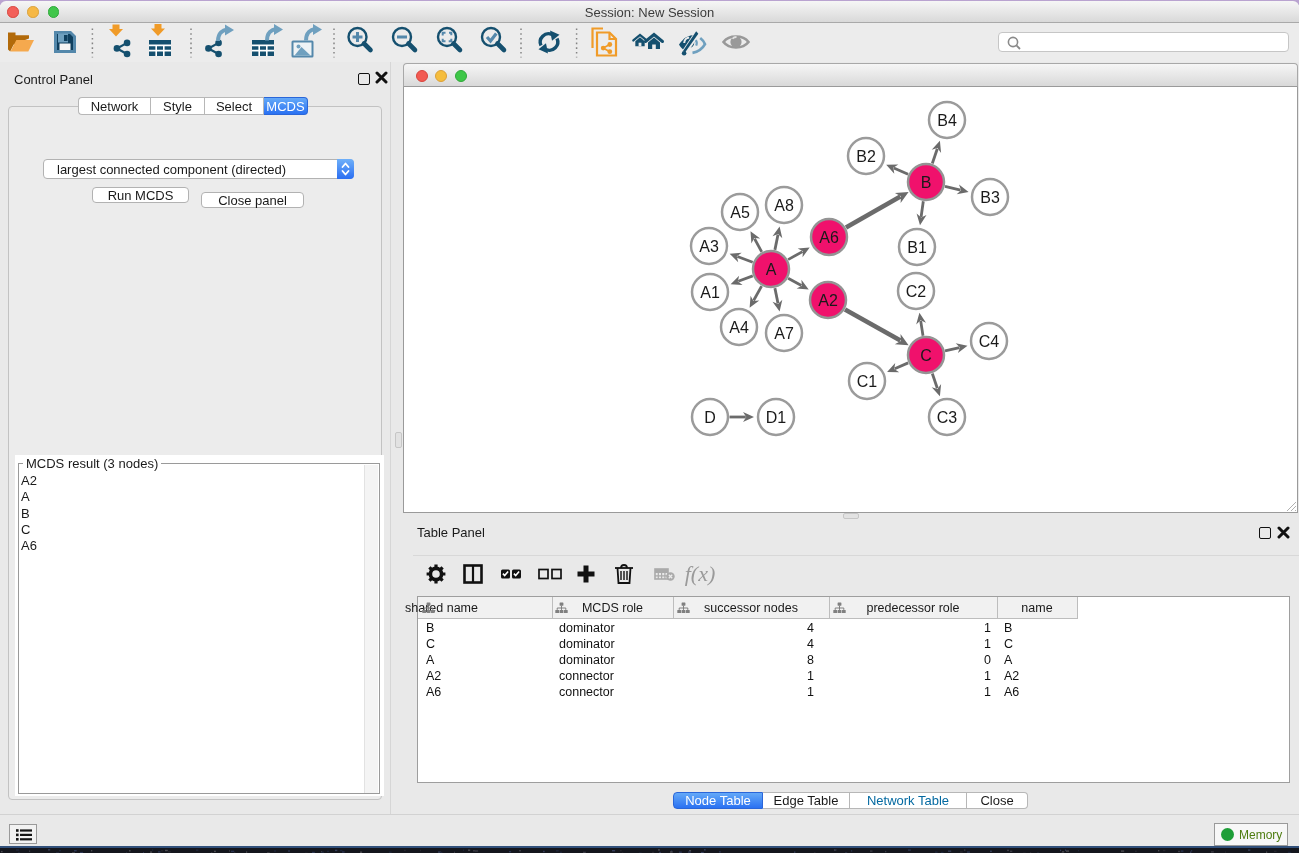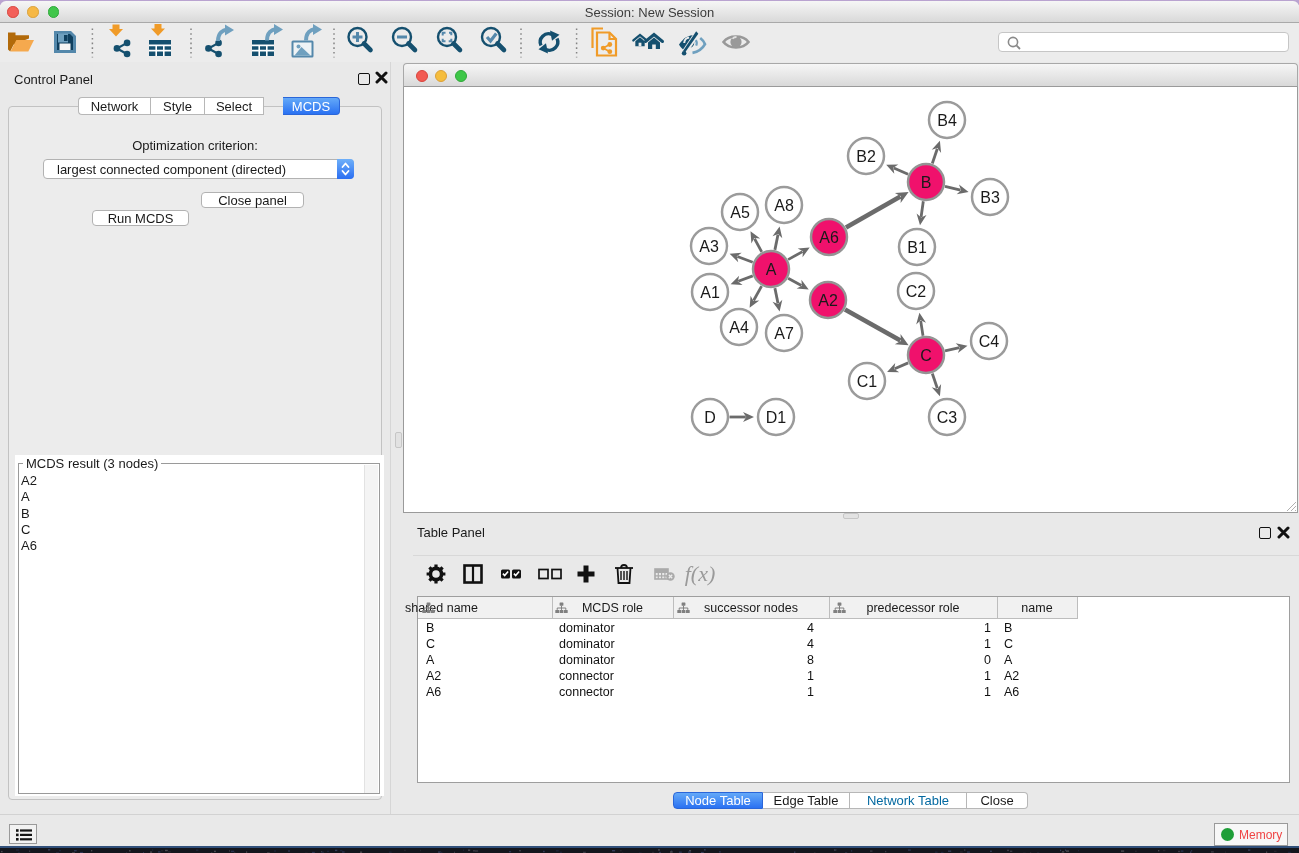--- a/index.html
+++ b/index.html
@@ -185,36 +185,35 @@
   <svg class="abs" style="left:375px;top:9px;" width="13" height="13" viewBox="0 0 13 13">
       <path d="M2 2 L11 11 M11 2 L2 11" stroke="#111" stroke-width="3" stroke-linecap="round"></path>
     </svg>
 
   <div class="abs" style="left:8px;top:44px;width:374px;height:694px;border:1px solid #c2c2c2;border-radius:4px;background:#ececec;"></div>
 
   <div class="abs" style="left:78px;top:35px;height:18px;display:flex;font-size:13px;">
     <div style="width:72px;background:#fff;border:1px solid #b7b7b7;border-right:none;border-radius:4px 0 0 4px;display:flex;align-items:center;justify-content:center;color:#1a1a1a;">Network</div>
     <div style="width:54px;background:#fff;border:1px solid #b7b7b7;border-right:none;display:flex;align-items:center;justify-content:center;color:#1a1a1a;">Style</div>
     <div style="width:60px;background:#fff;border:1px solid #b7b7b7;display:flex;align-items:center;justify-content:center;color:#1a1a1a;">Select</div>
-    <div style="width:57px;background:linear-gradient(#64a9f8,#2a71f2);border:1px solid #2a66d9;border-left:none;border-radius:0 4px 4px 0;display:flex;align-items:center;justify-content:center;color:#fff;margin-left:19px;">MCDS</div>
-  </div>
-
-  <div class="abs" style="left:0;top:76px;width:390px;text-align:center;font-size:13px;color:#1a1a1a;">Optimization criterion:</div>
+    <div style="width:44px;background:linear-gradient(#64a9f8,#2a71f2);border:1px solid #2a66d9;border-left:none;border-radius:0 4px 4px 0;display:flex;align-items:center;justify-content:center;color:#fff;">MCDS</div>
+  </div>
+
 
   <div class="abs" style="left:43px;top:97px;width:311px;height:20px;background:#fff;border:1px solid #b2b2b2;border-radius:4px;">
     <div class="abs" style="left:13px;top:2px;font-size:13px;color:#1a1a1a;">largest connected component (directed)</div>
     <div class="abs" style="right:-1px;top:-1px;width:17px;height:20px;background:linear-gradient(#6fb0f9,#2a6ef2);border-radius:0 4px 4px 0;">
       <svg width="17" height="20" viewBox="0 0 17 20">
           <path d="M5.5 8 L8.5 4.5 L11.5 8" fill="none" stroke="#fff" stroke-width="1.8" stroke-linejoin="round" stroke-linecap="round"></path>
           <path d="M5.5 12 L8.5 15.5 L11.5 12" fill="none" stroke="#fff" stroke-width="1.8" stroke-linejoin="round" stroke-linecap="round"></path>
         </svg>
     </div>
   </div>
 
-  <div class="abs" style="left:92px;top:148px;width:97px;height:16px;background:#fff;border:1px solid #b2b2b2;border-radius:4px;font-size:13px;display:flex;align-items:center;justify-content:center;color:#1a1a1a;">Run MCDS</div>
+  <div class="abs" style="left:92px;top:125px;width:97px;height:16px;background:#fff;border:1px solid #b2b2b2;border-radius:4px;font-size:13px;display:flex;align-items:center;justify-content:center;color:#1a1a1a;">Run MCDS</div>
   <div class="abs" style="left:201px;top:130px;width:103px;height:16px;background:#fff;border:1px solid #b2b2b2;border-radius:4px;font-size:13px;display:flex;align-items:center;justify-content:center;color:#1a1a1a;">Close panel</div>
 
   <div class="abs" style="left:15px;top:393px;width:369px;height:341px;background:#fff;">
     <div class="abs" style="left:3px;top:8px;width:362px;height:331px;border:1px solid #9a9a9a;"></div>
     <div class="abs" style="left:8px;top:1px;background:#fff;padding:0 3px;font-size:13px;color:#1a1a1a;">MCDS result (3 nodes)</div>
     <div class="abs" style="left:6px;top:18px;font-size:13px;color:#1a1a1a;line-height:16.3px;">A2<br>A<br>B<br>C<br>A6</div>
     <div class="abs" style="left:349px;top:10px;width:14px;height:328px;background:#f4f4f4;border-left:1px solid #e2e2e2;"></div>
   </div>
 </div>
 
@@ -475,21 +474,21 @@
           <rect x="6" y="8.6" width="2.6" height="2.6"></rect>
           <rect x="6" y="13" width="2.6" height="2.6"></rect>
           <rect x="10" y="4.4" width="12" height="2.2"></rect>
           <rect x="10" y="8.8" width="12" height="2.2"></rect>
           <rect x="10" y="13.2" width="12" height="2.2"></rect>
         </g>
       </svg>
   </div>
   <div class="abs" style="left:1214px;top:8px;width:74px;height:23px;border:1px solid #9a9a9a;background:#f7f7f7;display:flex;align-items:center;">
     <div style="width:13px;height:13px;border-radius:50%;background:#1e9e38;margin-left:6px;"></div>
-    <div style="font-size:12px;color:#ef4444;margin-left:5px;">Memory</div>
+    <div style="font-size:12px;color:#4d7c0f;margin-left:5px;">Memory</div>
   </div>
 </div>
 <div class="abs" style="left:0;top:846px;width:1299px;height:7px;background:#14161d;border-top:2px solid #31507b;">
 <svg width="1299" height="7" viewBox="0 847 1299 6" style="position:absolute;left:0;top:0;">
       <rect x="420" y="848.3" width="1.1" height="1.4" fill="#25252d"></rect>
       <rect x="1065" y="848.0" width="1.1" height="1.4" fill="#343c58"></rect>
       <rect x="658" y="847.7" width="1.9" height="1.4" fill="#4a4a50"></rect>
       <rect x="312" y="850.3" width="2.8" height="1.4" fill="#2a3350"></rect>
       <rect x="161" y="848.6" width="2.3" height="1.4" fill="#25252d"></rect>
       <rect x="80" y="850.4" width="3.1" height="1.4" fill="#2a3350"></rect>

